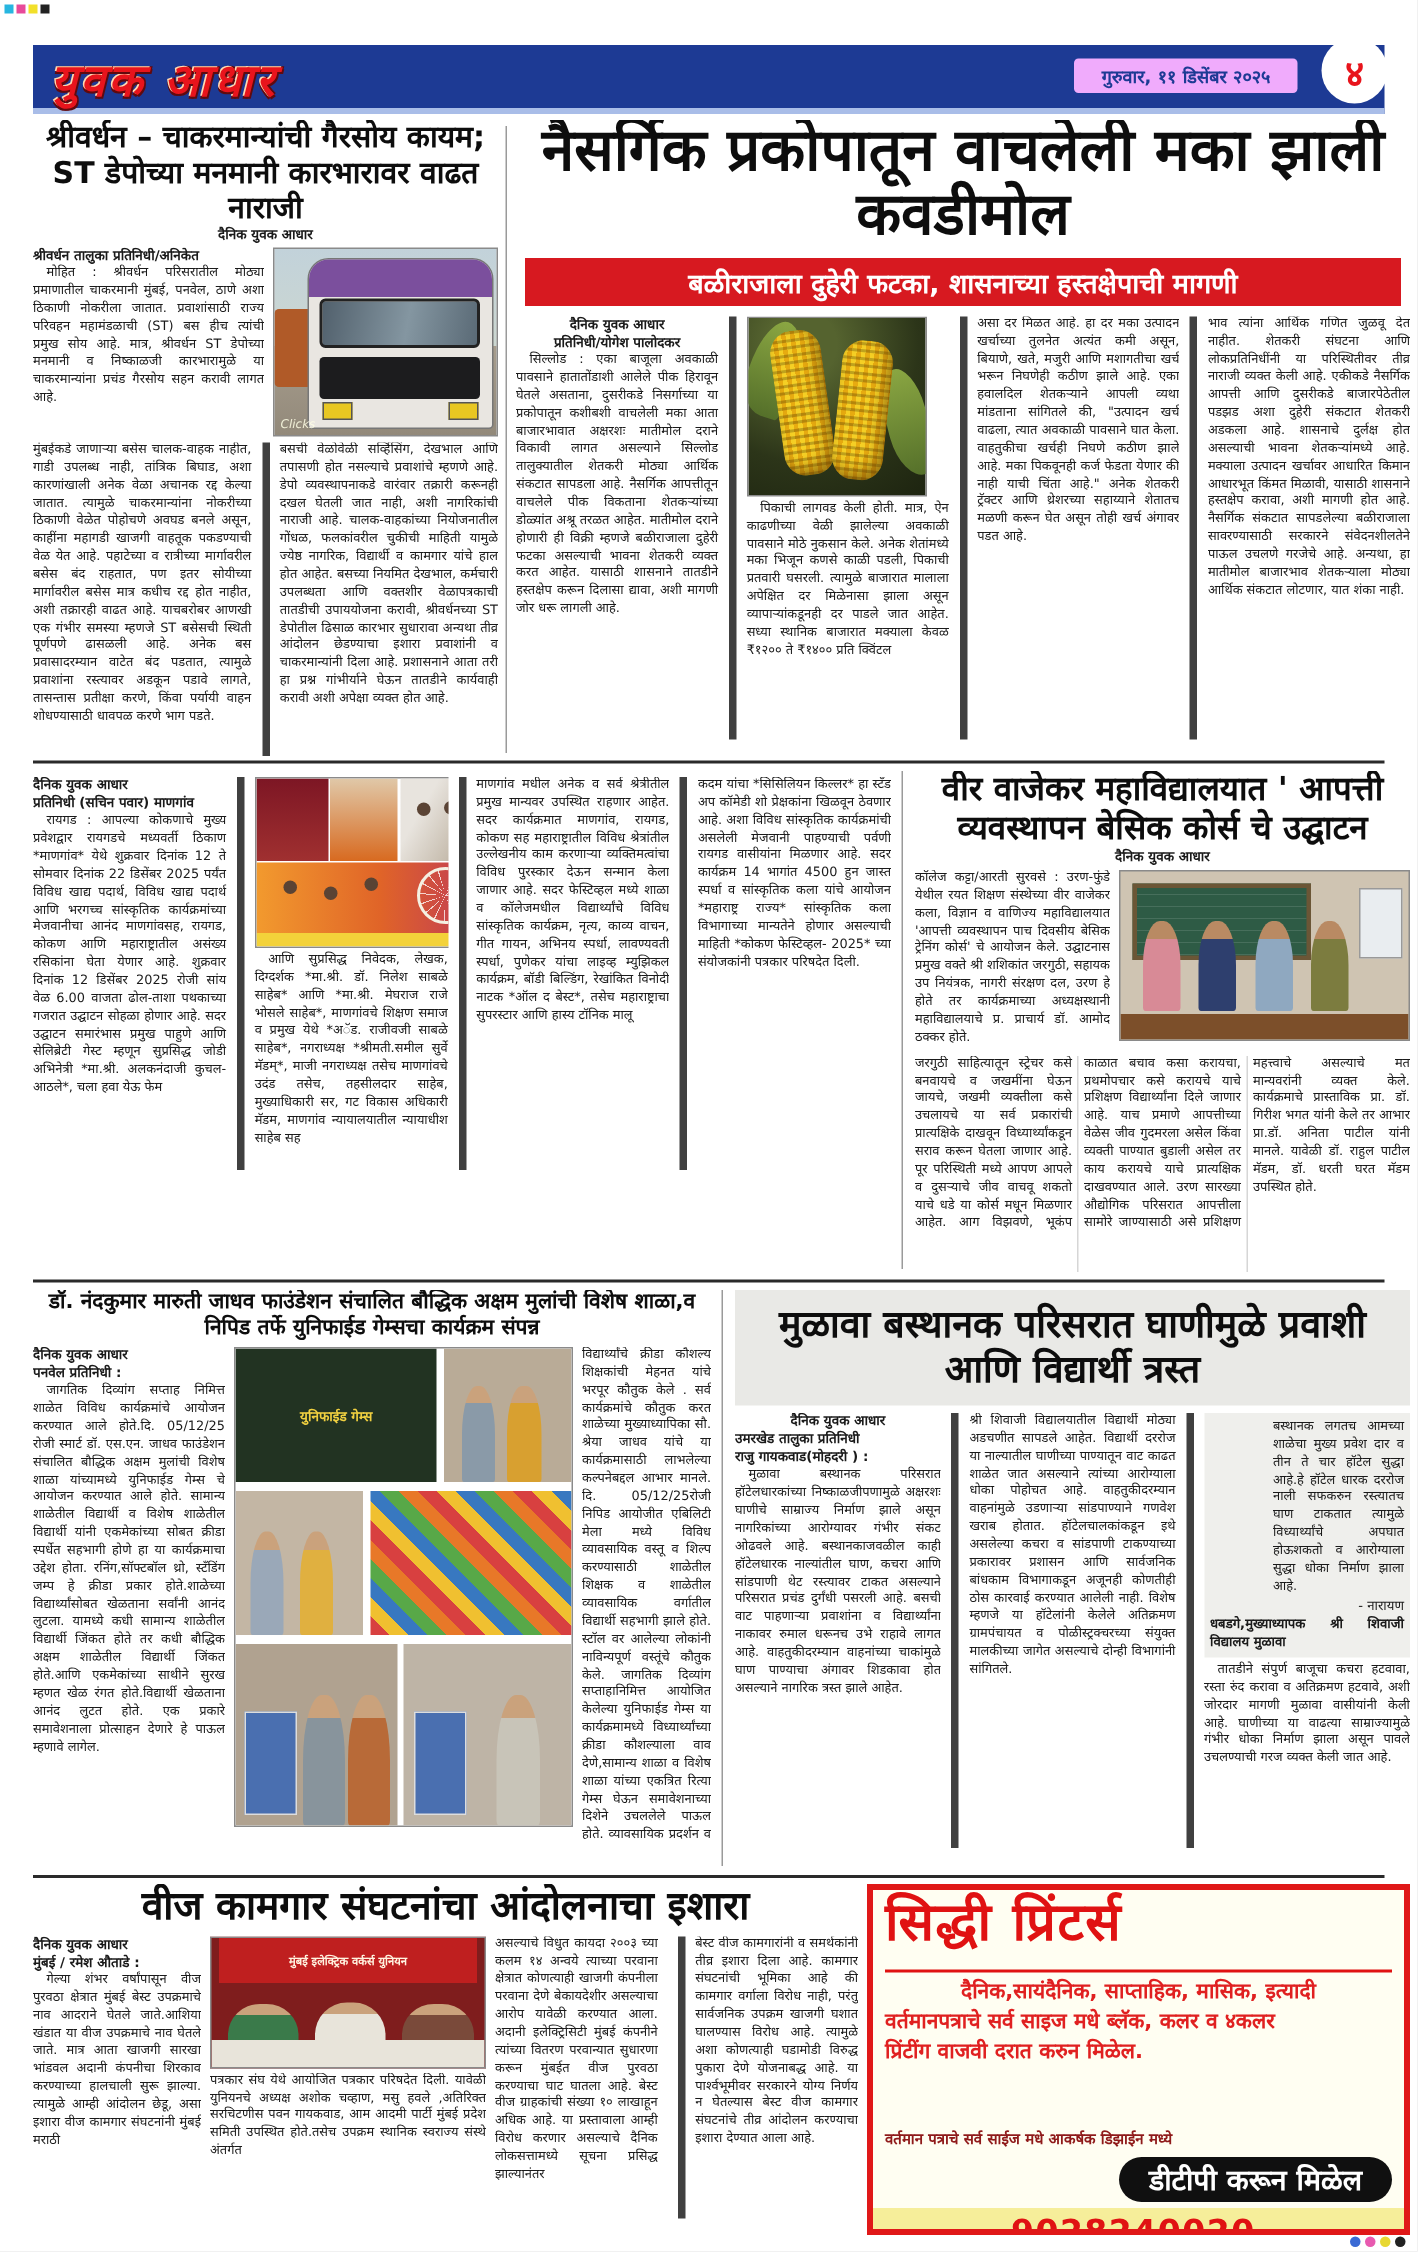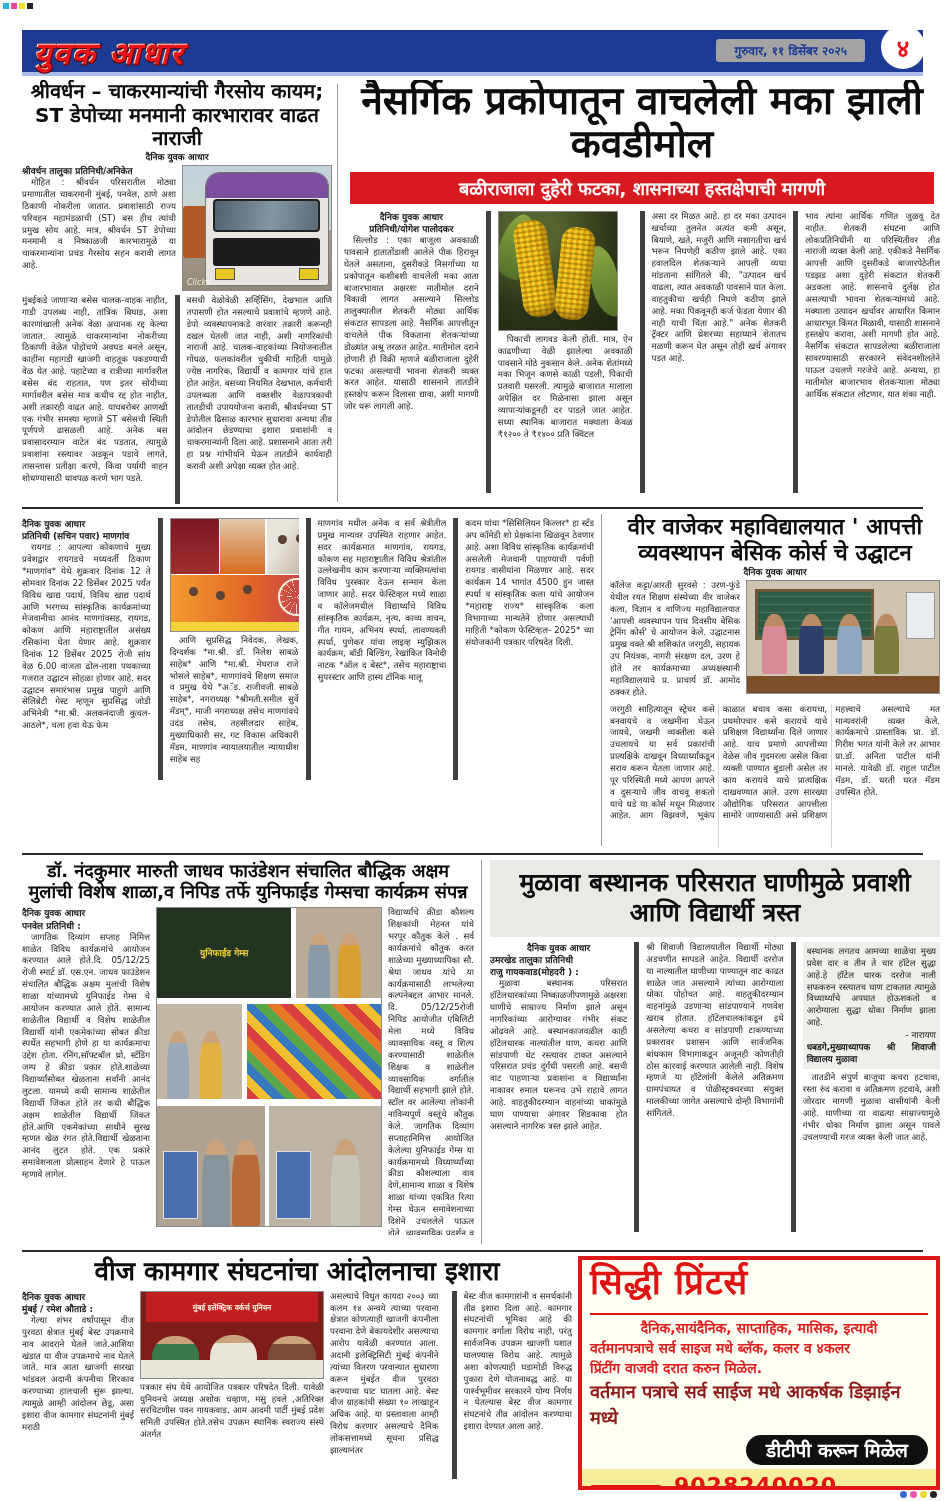--- a/index.html
+++ b/index.html
@@ -4,21 +4,21 @@
 <style>
   html,body{margin:0;padding:0;background:#e8e8e8;}
   .page{position:relative;width:945px;height:1501px;background:#ffffff;margin:0 auto;
         font-family:"DejaVu Sans",sans-serif;color:#1a1a1a;overflow:hidden;}
   
   .masthead{position:absolute;top:30px;left:22px;width:901px;height:42px;background:#1d3a94;
             border-bottom:4px solid #a9bde8;}
   .logo{position:absolute;left:12px;top:2px;font-size:30px;font-weight:800;font-style:italic;
         color:#e8141c;letter-spacing:2px;
         text-shadow:1px 1px 0 #600a0e,-1px -1px 0 #ffd9b0,1px -1px 0 #600a0e,-1px 1px 0 #600a0e;}
-  .datebox{position:absolute;right:58px;top:9px;background:#a3a3a3;border-radius:3px;
+  .datebox{position:absolute;right:58px;top:9px;background:#f0abfc;border-radius:3px;
            padding:3px 18px;color:#1d3a94;font-weight:700;font-size:12px;}
   .pagenum{position:absolute;right:-2px;top:-5px;width:44px;height:44px;background:#ffffff;
            border-radius:50%;color:#e8141c;font-size:24px;font-weight:800;
            display:flex;align-items:center;justify-content:center;}
   
   .rule{position:absolute;left:22px;width:901px;border-top:2px solid #2a2a2a;}
   .vrule{position:absolute;border-left:1px solid #9a9a9a;}
   
   .art{position:absolute;box-sizing:border-box;overflow:hidden;}
   .hl{margin:0;color:#0d0d0d;font-weight:800;text-align:center;line-height:1.18;}
@@ -97,39 +97,39 @@
   .art1 .hl{font-size:20px;}
   .art2{top:80px;left:344px;width:596px;height:424px;}
   .art2 .hl{font-size:39px;line-height:1.1;}
   .strap{background:#d71920;color:#ffffff;font-weight:700;font-size:18px;text-align:center;
          margin:6px 6px 7px 6px;padding:4px 0;}
   .art3{top:514px;left:22px;width:572px;height:334px;}
   .art3 .hl{font-size:24px;}
   .art4{top:514px;left:610px;width:330px;height:334px;}
   .art4 .hl{font-size:22px;}
   .art5{top:860px;left:22px;width:452px;height:386px;}
-  .art5 .hl{font-size:18px;}
+  .art5 .hl{font-size:14px;}
   .art6{top:860px;left:490px;width:450px;height:386px;}
   .hl-box{background:#e9e9e6;padding:8px 4px 10px 4px;margin-bottom:5px;}
   .art6 .hl{font-size:25px;}
   .quote-box{background:#efefec;padding:4px;margin-bottom:3px;}
   .q-auth{font-weight:400;text-align:right;font-size:8.8px;}
   .q-auth2{font-weight:700;font-size:8.8px;}
   .art7{top:1256px;left:22px;width:550px;height:238px;}
   .art7 .hl{font-size:26px;}
   .midcol{flex:none;width:184px;overflow:hidden;}
   .threecol{columns:3;column-gap:8px;column-rule:1px solid #d6d6d6;}
   
   .ad{position:absolute;top:1256px;left:578px;width:362px;height:234px;border:4px solid #e01818;
       background:#fffef2;box-sizing:border-box;padding:4px 8px;overflow:hidden;}
   .ad-title{color:#e01212;font-size:35px;font-weight:800;line-height:1.05;border-bottom:2px solid #e01212;
             padding-bottom:12px;margin-bottom:3px;letter-spacing:1px;}
   .ad-line{color:#e02020;font-weight:700;font-size:14px;line-height:1.45;text-align:justify;}
   .ad-line.first{text-align:center;}
-  .ad-line4{color:#8f1a1a;font-weight:700;font-size:18px;line-height:1.45;}
+  .ad-line4{color:#8f1a1a;font-weight:700;font-size:10px;line-height:1.45;margin-top:41px;}
   .ad-pill{background:#101010;color:#ffffff;border-radius:18px;font-weight:800;font-size:19px;
            width:max-content;padding:2px 20px;margin:4px 0 4px auto;}
   .ad-call{display:flex;align-items:center;background:#f6ee9a;margin:0 -8px -4px -8px;padding:4px 8px;}
   .call-badge{background:#e01212;color:#ffe84a;font-weight:800;font-size:21px;padding:1px 14px;border-radius:3px;}
   .phones{color:#e01212;font-weight:800;font-size:22px;margin-left:12px;letter-spacing:1px;}
   
   .regs-top{position:absolute;left:3px;top:3px;display:flex;gap:2px;}
   .regs-top span{width:6px;height:6px;display:block;}
   .regs-bottom{position:absolute;right:8px;top:1491px;display:flex;gap:3px;}
   .regs-bottom span{width:7px;height:7px;border-radius:50%;display:block;}
@@ -301,21 +301,21 @@
     <div class="cols" style="height:290px;">
       <div class="col body">
         <div class="byline center">दैनिक युवक आधार</div>
         <div class="byline">उमरखेड तालुका प्रतिनिधी</div>
         <div class="byline">राजु गायकवाड(मोहदरी ) :</div>
         <p>मुळावा बस्थानक परिसरात हॉटेलधारकांच्या निष्काळजीपणामुळे अक्षरशः घाणीचे साम्राज्य निर्माण झाले असून नागरिकांच्या आरोग्यावर गंभीर संकट ओढवले आहे. बस्थानकाजवळील काही हॉटेलधारक नाल्यांतील घाण, कचरा आणि सांडपाणी थेट रस्त्यावर टाकत असल्याने परिसरात प्रचंड दुर्गंधी पसरली आहे. बसची वाट पाहणाऱ्या प्रवाशांना व विद्यार्थ्यांना नाकावर रुमाल धरूनच उभे राहावे लागत आहे. वाहतुकीदरम्यान वाहनांच्या चाकांमुळे घाण पाण्याचा अंगावर शिडकावा होत असल्याने नागरिक त्रस्त झाले आहेत.</p>
       </div>
       <div class="col body">श्री शिवाजी विद्यालयातील विद्यार्थी मोठ्या अडचणीत सापडले आहेत. विद्यार्थी दररोज या नाल्यातील घाणीच्या पाण्यातून वाट काढत शाळेत जात असल्याने त्यांच्या आरोग्याला धोका पोहोचत आहे. वाहतुकीदरम्यान वाहनांमुळे उडणाऱ्या सांडपाण्याने गणवेश खराब होतात. हॉटेलचालकांकडून इथे असलेल्या कचरा व सांडपाणी टाकण्याच्या प्रकारावर प्रशासन आणि सार्वजनिक बांधकाम विभागाकडून अजूनही कोणतीही ठोस कारवाई करण्यात आलेली नाही. विशेष म्हणजे या हॉटेलांनी केलेले अतिक्रमण ग्रामपंचायत व पोळीस्ट्रक्चरच्या संयुक्त मालकीच्या जागेत असल्याचे दोन्ही विभागांनी सांगितले.</div>
       <div class="col body">
         <div class="quote-box">
-          <p style="text-indent:0;">बस्थानक लगतच आमच्या शाळेचा मुख्य प्रवेश दार व तीन ते चार हॉटेल सुद्धा आहे.हे हॉटेल धारक दररोज नाली सफकरुन रस्त्यातच घाण टाकतात त्यामुळे विध्यार्थ्यांचे अपघात होऊशकतो व आरोग्याला सुद्धा धोका निर्माण झाला आहे.</p>
+          <p style="text-indent:0;margin-left:42px;">बस्थानक लगतच आमच्या शाळेचा मुख्य प्रवेश दार व तीन ते चार हॉटेल सुद्धा आहे.हे हॉटेल धारक दररोज नाली सफकरुन रस्त्यातच घाण टाकतात त्यामुळे विध्यार्थ्यांचे अपघात होऊशकतो व आरोग्याला सुद्धा धोका निर्माण झाला आहे.</p>
           <div class="q-auth">- नारायण</div>
           <div class="q-auth2">धबडगे,मुख्याध्यापक श्री शिवाजी विद्यालय मुळावा</div>
         </div>
         <p>तातडीने संपुर्ण बाजूचा कचरा हटवावा, रस्ता रुंद करावा व अतिक्रमण हटवावे, अशी जोरदार मागणी मुळावा वासीयांनी केली आहे. घाणीच्या या वाढत्या साम्राज्यामुळे गंभीर धोका निर्माण झाला असून पावले उचलण्याची गरज व्यक्त केली जात आहे.</p>
       </div>
     </div>
   </section>
 
   <div class="rule" style="top:1250px;"></div>
 

